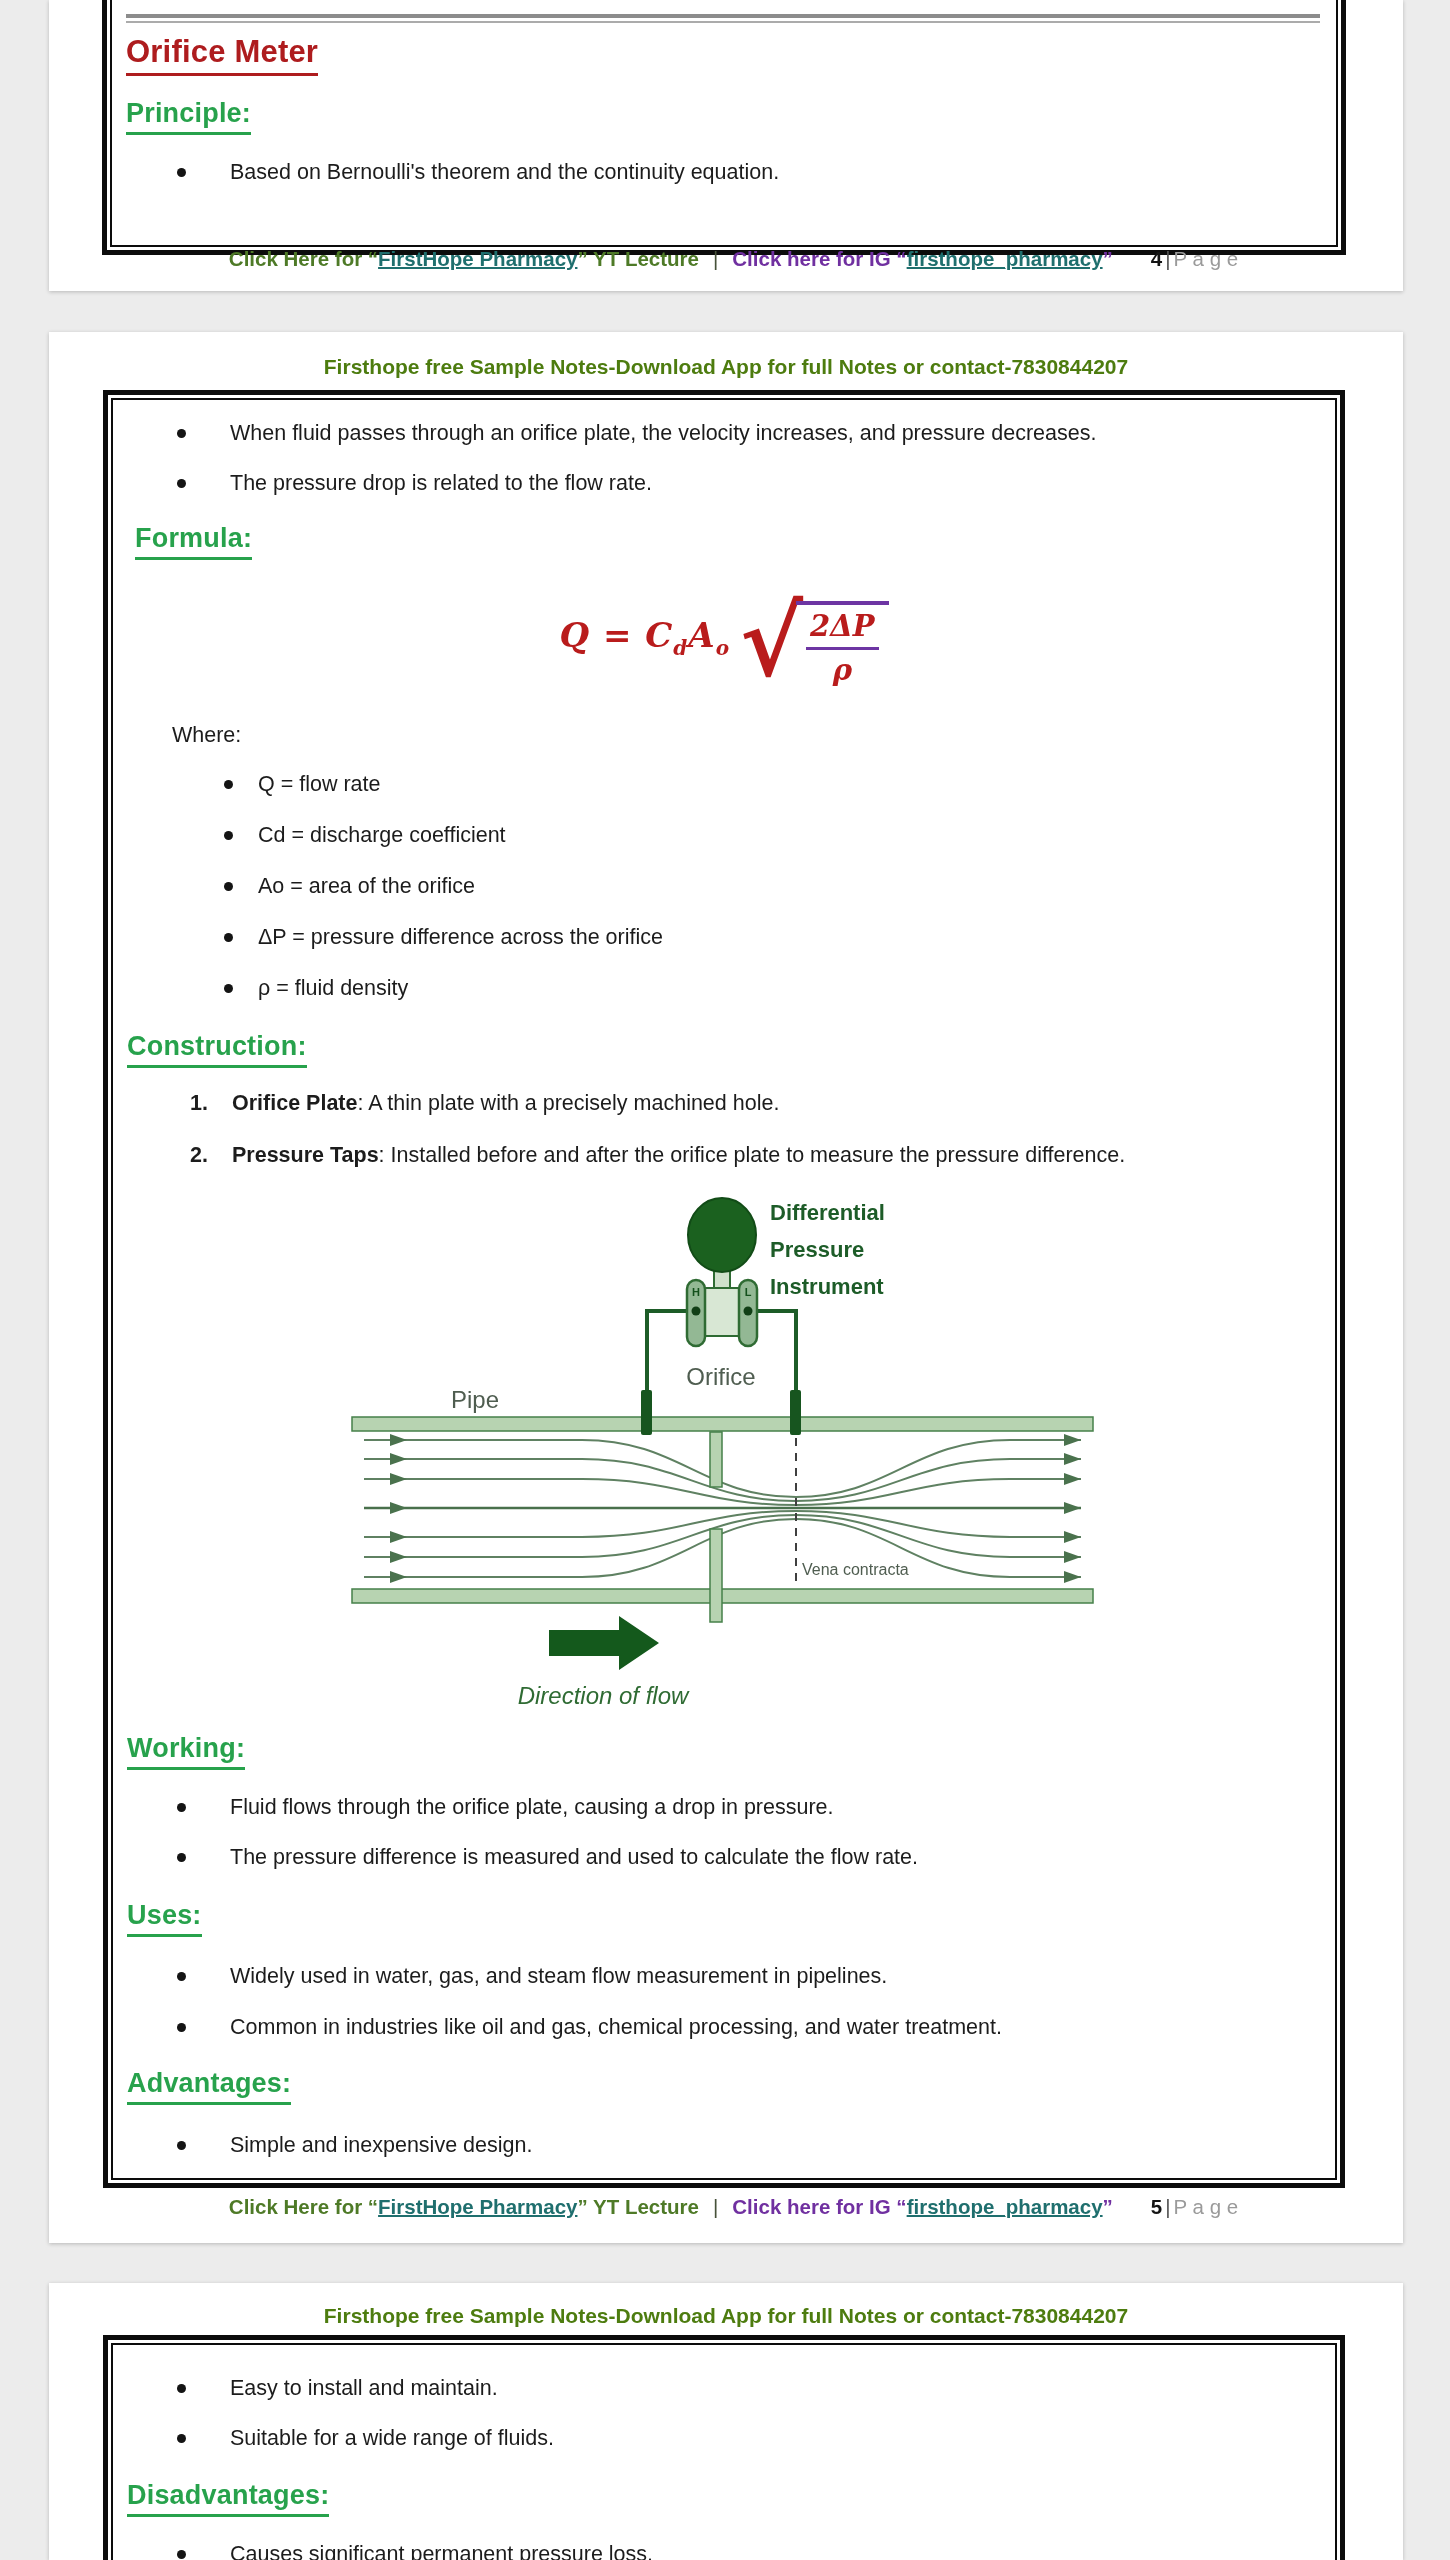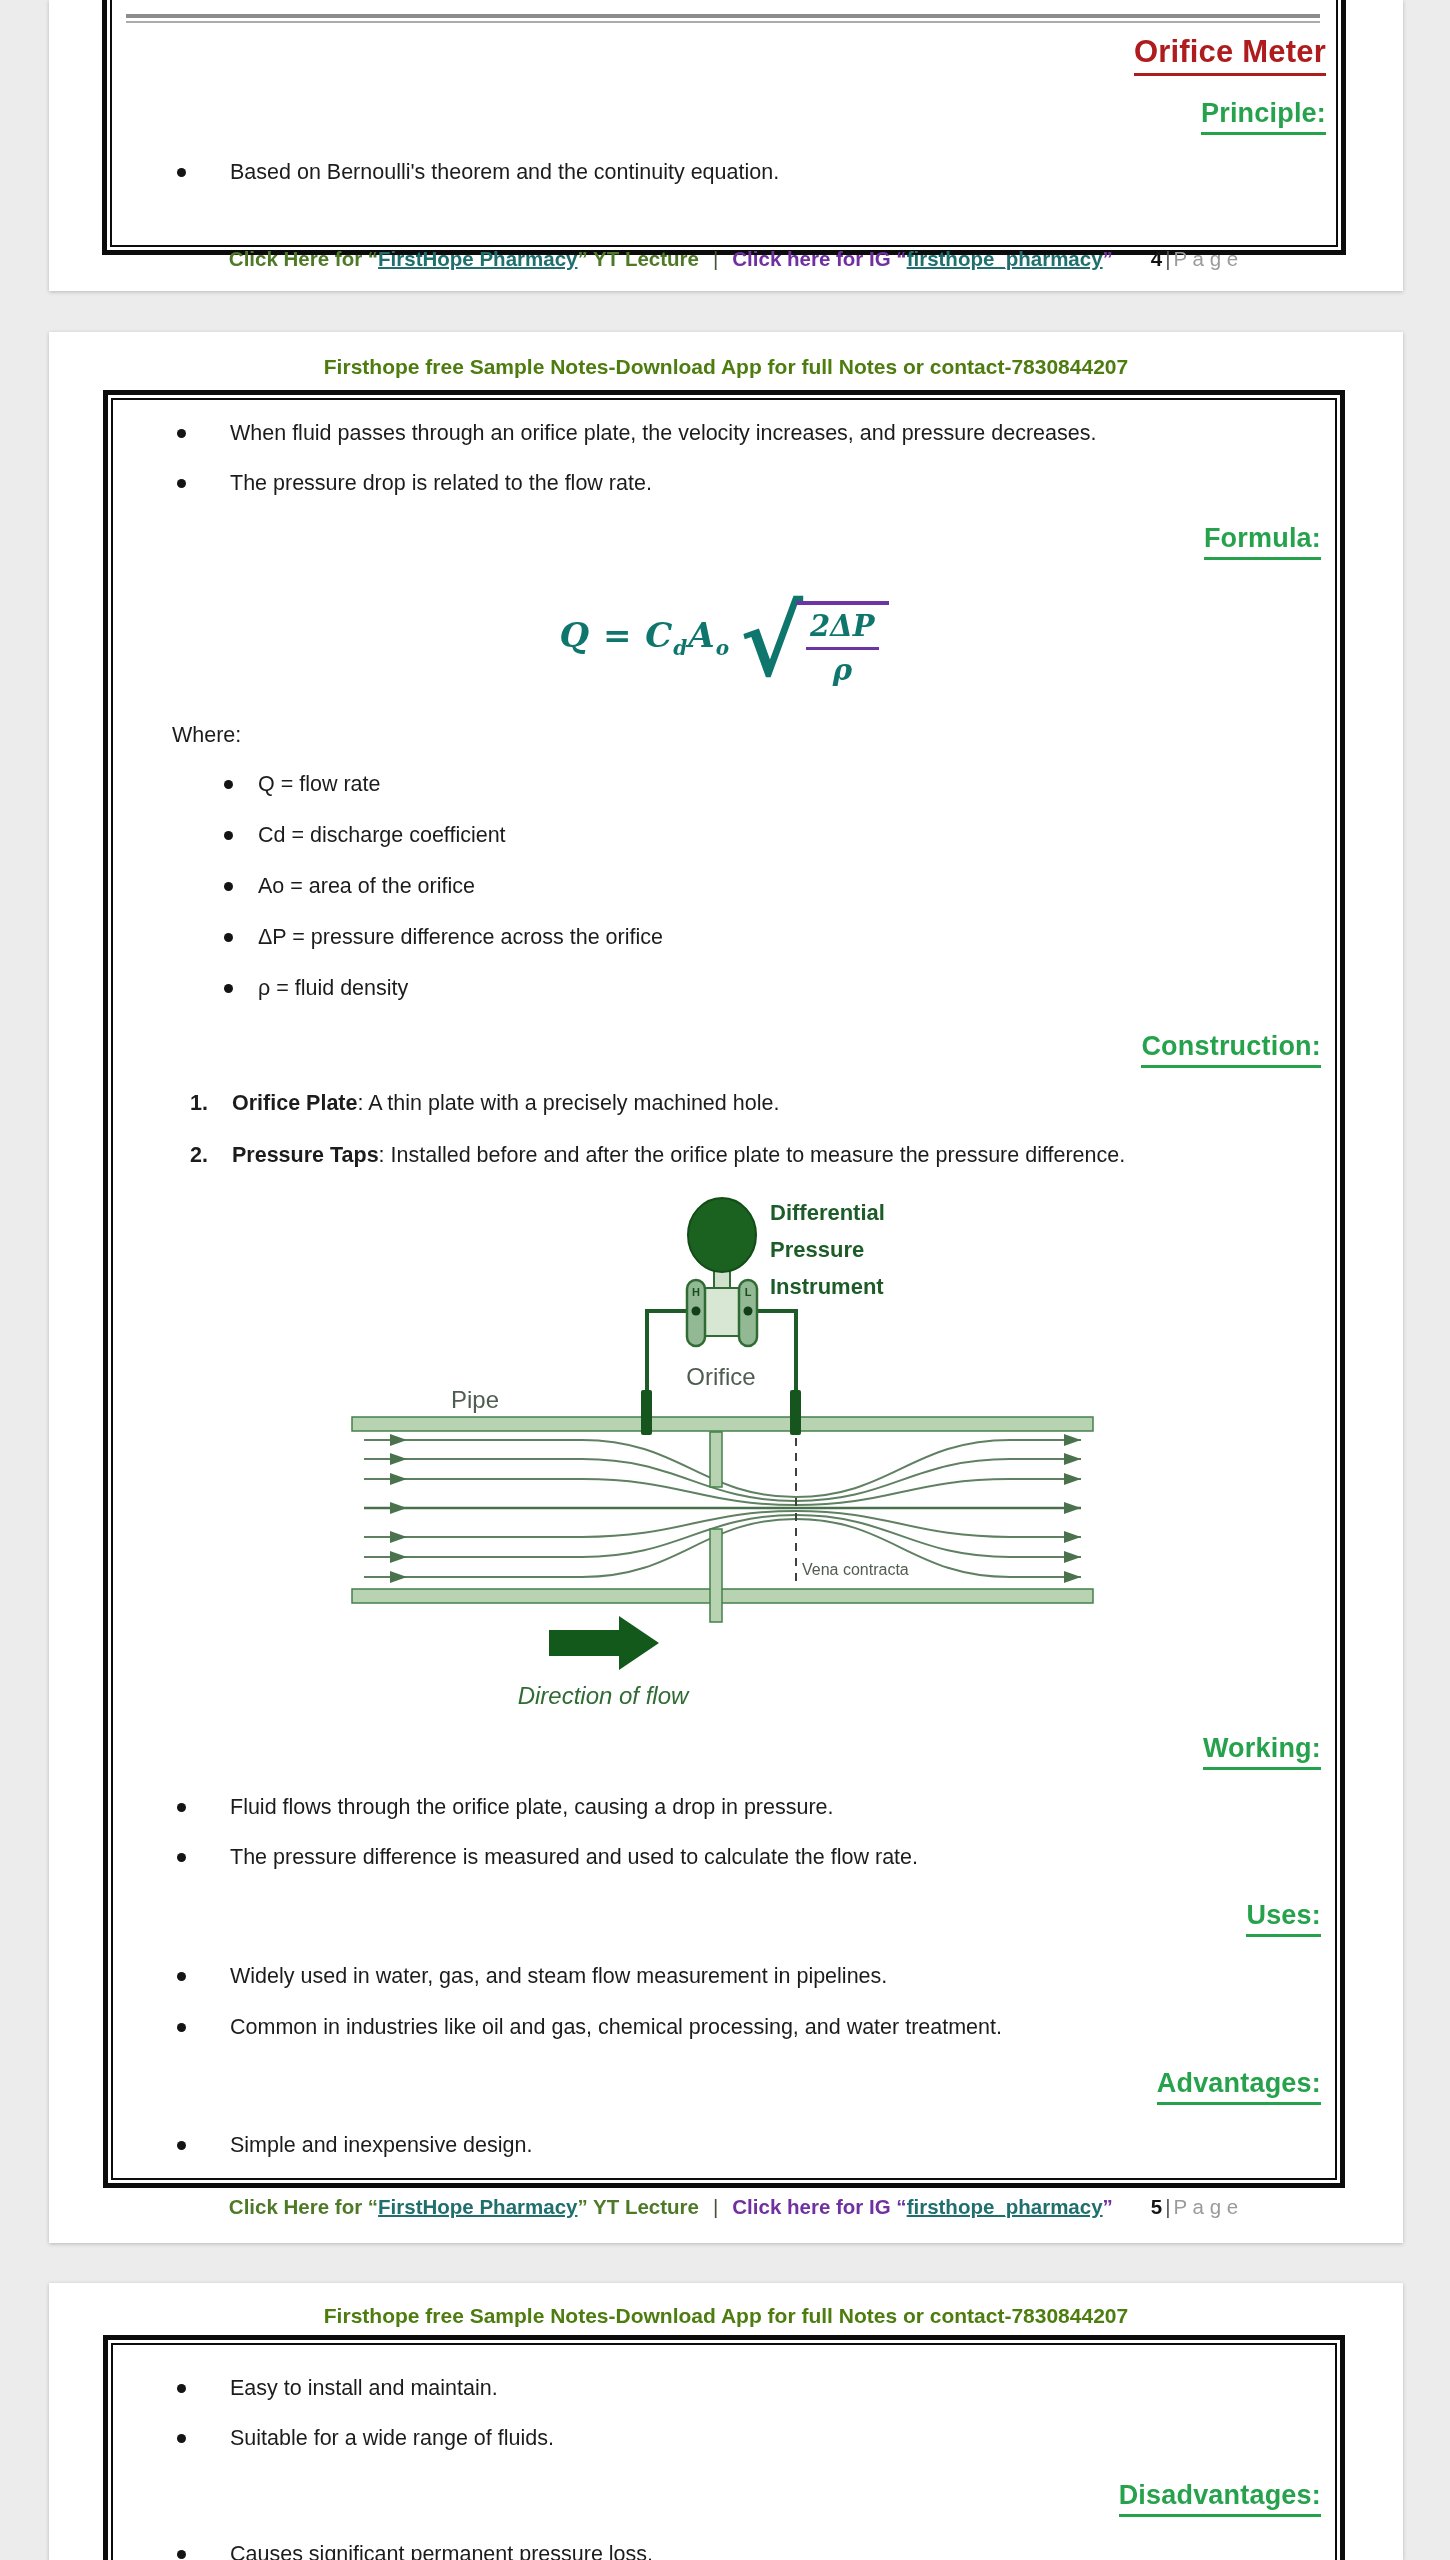--- a/index.html
+++ b/index.html
@@ -19,21 +19,21 @@
 
   .content{position:relative;padding:14px 14px 0 14px;font-size:21.5px;line-height:27px;}
   #page1 .content{padding:18px 10px 0 8px;}
 
   .top-rule{height:3px;border-top:4px solid #8c8c8c;border-bottom:2px solid #ababab;margin:0 6px;}
 
   .doc-title{display:inline-block;margin:10px 0 0 6px;font-size:31px;line-height:38px;font-weight:bold;
              color:#ae1c1e;border-bottom:3px solid #ae1c1e;padding-bottom:2px;letter-spacing:.2px;}
   .h-green{display:inline-block;font-size:27px;line-height:34px;font-weight:bold;color:#27a24c;
            border-bottom:3px solid #27a24c;padding-bottom:2px;letter-spacing:.2px;}
-  .h-wrap{margin:0;text-align:right;}
+  .h-wrap{margin:0;}
 
   ul.b-list{list-style:none;margin:0;padding:0;}
   ul.b-list li{position:relative;padding-left:103px;margin-top:24px;}
   ul.b-list li::before{content:"";position:absolute;left:50px;top:9px;width:9px;height:9px;border-radius:50%;background:#141414;}
   #page1 ul.b-list li{padding-left:110px;}
   #page1 ul.b-list li::before{left:57px;}
 
   ul.sub-list{list-style:none;margin:22px 0 0 0;padding:0;}
   ul.sub-list li{position:relative;padding-left:131px;margin-top:24px;}
   ul.sub-list li:first-child{margin-top:0;}
@@ -41,21 +41,21 @@
 
   ol.n-list{list-style:none;margin:0;padding:0;}
   ol.n-list li{position:relative;padding-left:105px;margin-top:22px;}
   ol.n-list li .num{position:absolute;left:63px;font-weight:bold;}
   ol.n-list li .lbl{font-weight:bold;}
 
   .where{margin:24px 0 0 45px;}
 
   
   .formula{display:flex;justify-content:center;align-items:center;margin-top:26px;height:112px;
-           color:#0f766e;font-family:"DejaVu Serif","Liberation Serif",serif;font-style:italic;font-weight:bold;}
+           color:#b91c1c;font-family:"DejaVu Serif","Liberation Serif",serif;font-style:italic;font-weight:bold;}
   .f-main{font-size:34px;letter-spacing:1px;}
   .f-main sub{font-size:20px;font-weight:bold;}
   .sqrt{display:inline-flex;align-items:flex-start;margin-left:10px;}
   .radical{font-size:96px;line-height:92px;font-weight:bold;font-style:normal;margin-right:-7px;}
   .frac{display:inline-flex;flex-direction:column;align-items:center;border-top:4px solid #6d35a3;
         margin-top:5px;padding:6px 10px 0 10px;font-size:29px;line-height:30px;justify-content:space-between;}
   .frac .num{border-bottom:3px solid #6d35a3;padding:0 4px 6px 4px;}
   .frac .den{padding-top:5px;}
 
   .diagram{display:block;margin:23px 0 0 223px;}

